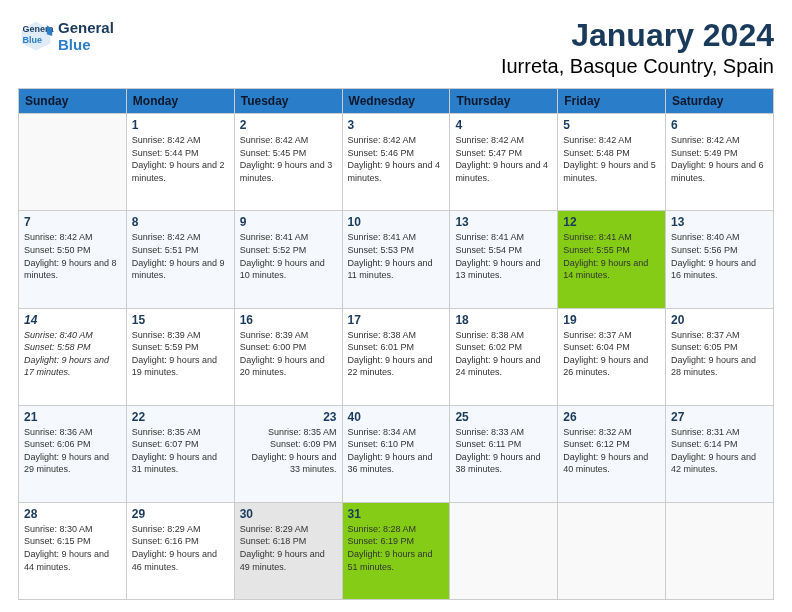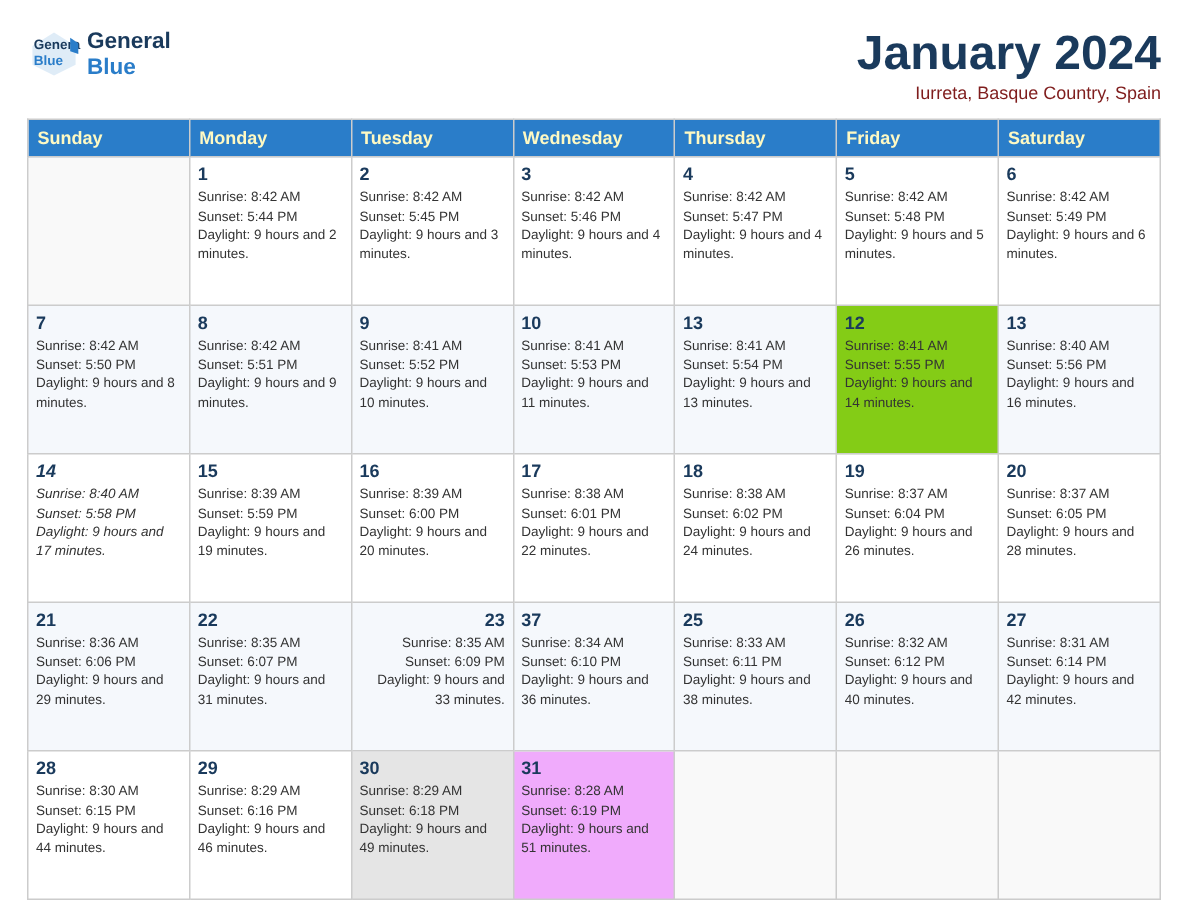--- a/index.html
+++ b/index.html
@@ -35,32 +35,32 @@
     .title-block {
       text-align: right;
     }
     .month-title {
       font-size: 32px;
       font-weight: bold;
       color: #1a3a5c;
       line-height: 1.1;
     }
     .location-title {
-      font-size: 12px;
-      color: #7f1d1d;
+      font-size: 20px;
+      color: #000000;
       margin-top: 2px;
     }
     .calendar-table {
       width: 100%;
       border-collapse: collapse;
       flex: 1;
     }
     .calendar-table th {
       background: #2a7dc9;
-      color: #fef9c3;
+      color: #0f172a;
       font-size: 12px;
       font-weight: bold;
       padding: 5px 6px;
       text-align: left;
       border: 1px solid #ccc;
     }
     .calendar-table td {
       border: 1px solid #ccc;
       vertical-align: top;
       padding: 4px 5px;
@@ -216,21 +216,21 @@
           </td>
           <td style="background: rgb(245, 248, 252);">
             <span class="day-number">22</span>
             <div class="day-info">Sunrise: 8:35 AM<br>Sunset: 6:07 PM<br>Daylight: 9 hours and 31 minutes.</div>
           </td>
           <td style="background: rgb(245, 248, 252); text-align: right;">
             <span class="day-number">23</span>
             <div class="day-info">Sunrise: 8:35 AM<br>Sunset: 6:09 PM<br>Daylight: 9 hours and 33 minutes.</div>
           </td>
           <td style="background: rgb(245, 248, 252);">
-            <span class="day-number">37</span>
+            <span class="day-number">40</span>
             <div class="day-info">Sunrise: 8:34 AM<br>Sunset: 6:10 PM<br>Daylight: 9 hours and 36 minutes.</div>
           </td>
           <td style="background: rgb(245, 248, 252);">
             <span class="day-number">25</span>
             <div class="day-info">Sunrise: 8:33 AM<br>Sunset: 6:11 PM<br>Daylight: 9 hours and 38 minutes.</div>
           </td>
           <td style="background: rgb(245, 248, 252);">
             <span class="day-number">26</span>
             <div class="day-info">Sunrise: 8:32 AM<br>Sunset: 6:12 PM<br>Daylight: 9 hours and 40 minutes.</div>
           </td>
@@ -245,21 +245,21 @@
             <div class="day-info">Sunrise: 8:30 AM<br>Sunset: 6:15 PM<br>Daylight: 9 hours and 44 minutes.</div>
           </td>
           <td style="background: rgb(255, 255, 255);">
             <span class="day-number">29</span>
             <div class="day-info">Sunrise: 8:29 AM<br>Sunset: 6:16 PM<br>Daylight: 9 hours and 46 minutes.</div>
           </td>
           <td style="background: #e5e5e5;">
             <span class="day-number">30</span>
             <div class="day-info">Sunrise: 8:29 AM<br>Sunset: 6:18 PM<br>Daylight: 9 hours and 49 minutes.</div>
           </td>
-          <td style="background: #f0abfc;">
+          <td style="background: #84cc16;">
             <span class="day-number">31</span>
             <div class="day-info">Sunrise: 8:28 AM<br>Sunset: 6:19 PM<br>Daylight: 9 hours and 51 minutes.</div>
           </td>
           <td class="empty-cell" style="background: rgb(249, 249, 249);"></td>
           <td class="empty-cell" style="background: rgb(249, 249, 249);"></td>
           <td class="empty-cell" style="background: rgb(249, 249, 249);"></td>
         </tr>
       </tbody>
   </table>
 </div>

